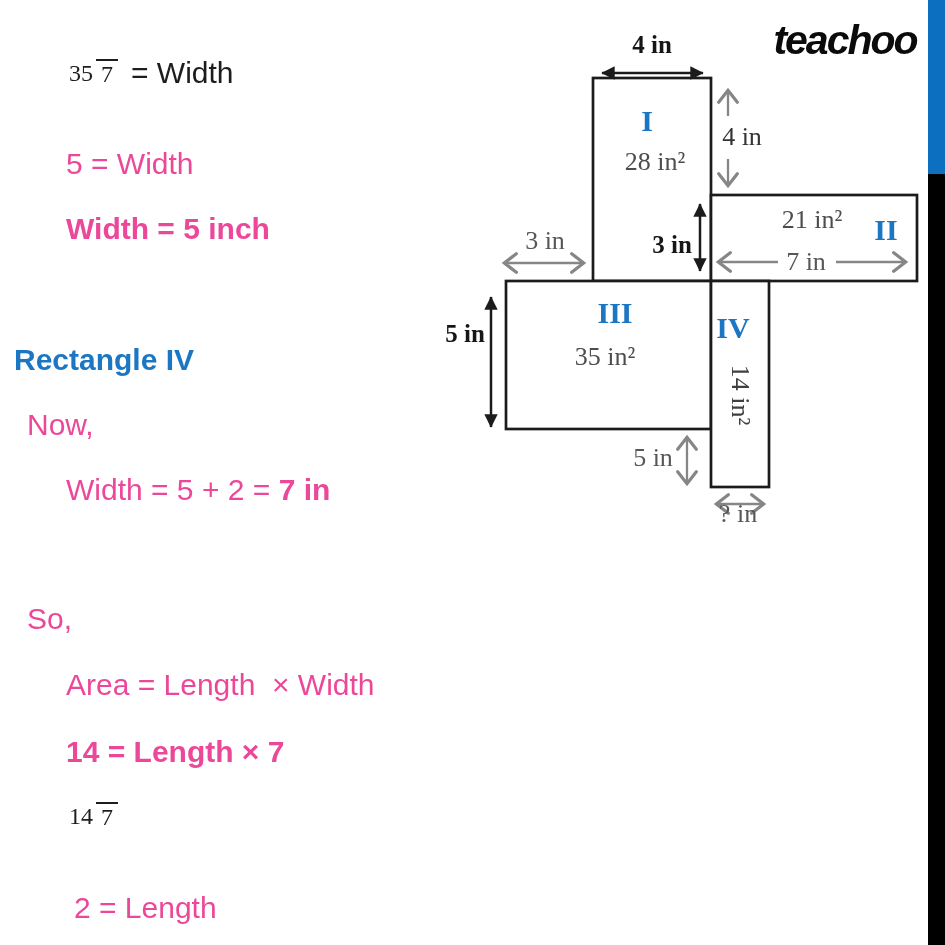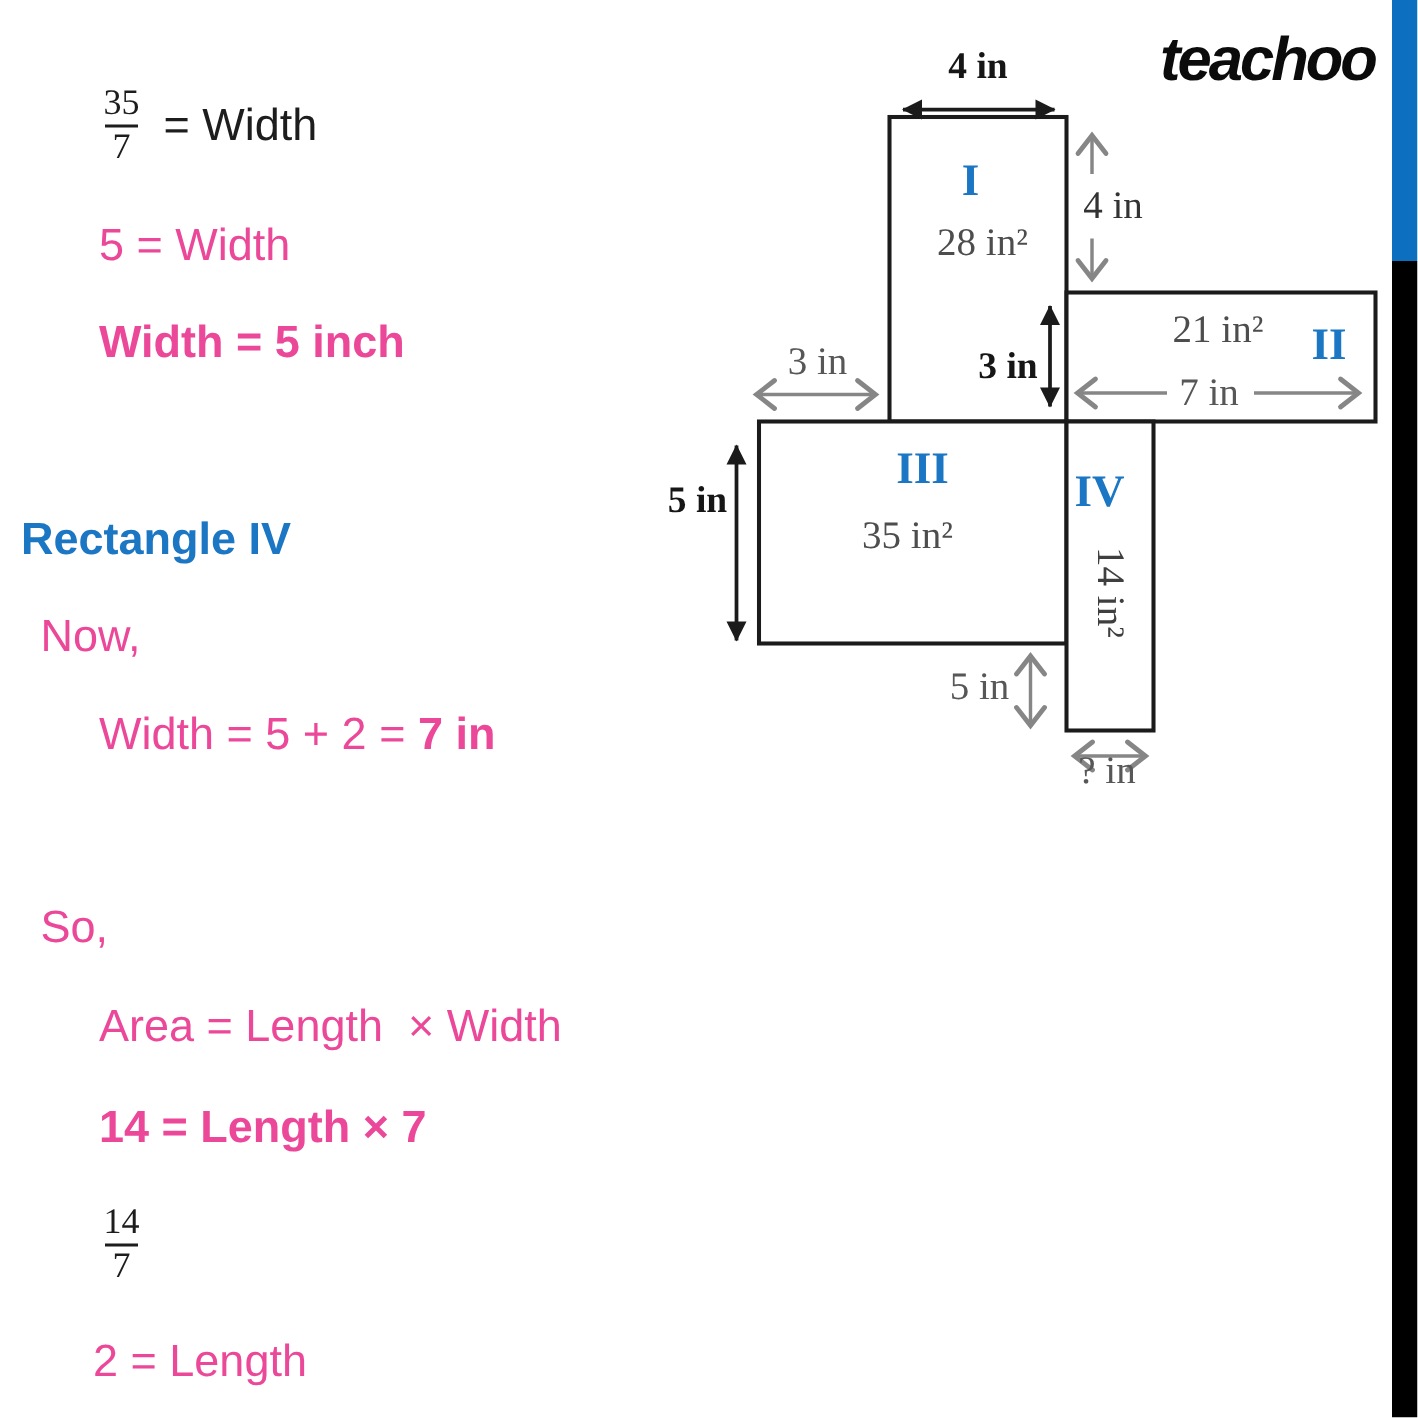--- a/index.html
+++ b/index.html
@@ -3,21 +3,21 @@
 <meta charset="utf-8">
 <style>
   html,body{margin:0;padding:0;background:#ffffff;}
   body{width:945px;height:945px;overflow:hidden;position:relative;
        font-family:"Liberation Sans",sans-serif;color:#1d1d1d;}
   
   .sol{position:absolute;font-size:30px;line-height:1.1;white-space:pre-wrap;color:#ec4899;}
   .sol.bold{font-weight:bold;}
   .heading{position:absolute;font-size:30px;font-weight:bold;color:#1b76c3;}
   .fracline{position:absolute;display:flex;align-items:center;gap:13px;}
-  .frac{display:inline-flex;flex-direction:column;align-items:center;
+  .frac{display:inline-flex;flex-direction:row;align-items:center;
         font-family:"Liberation Serif",serif;font-size:24px;line-height:1.12;color:#1d1d1d;}
   .frac .num{padding:0 3px;}
   .frac .den{border-top:2px solid #1d1d1d;padding:0 5px;}
   .fracline .rhs{font-size:30px;}
   .boldpart{font-weight:bold;}
   
   .dlab{position:absolute;transform:translate(-50%,-50%);
         font-family:"Liberation Serif",serif;font-size:26px;color:#575757;white-space:nowrap;}
   .dlab.dk{color:#161616;font-weight:bold;font-size:25px;}
   .dlab.semi{color:#333333;}
@@ -55,21 +55,21 @@
 <div class="sol" style="left:66px;top:668px">Area = Length  × Width</div>
 <div class="sol bold" style="left:66px;top:735px">14 = Length × 7</div>
 
 <div class="fracline" style="left:66px;top:802px">
   <span class="frac">
     <span class="num">14</span>
     <span class="den">7</span>
   </span>
 </div>
 
-<div class="sol" style="left:62px;top:891px">2 = Length</div>
+<div class="sol" style="left:74px;top:891px">2 = Length</div>
 
 <svg width="945" height="945" viewBox="0 0 945 945">
   <defs>
     <marker id="mB" markerUnits="userSpaceOnUse" markerWidth="24" markerHeight="16" viewBox="-11 -6 12 12" refX="-0.5" refY="0" orient="auto-start-reverse">
       <path d="M0,0 L-10,-5 L-10,5 Z" fill="#1b1b1b"></path>
     </marker>
     <marker id="mG" markerUnits="userSpaceOnUse" markerWidth="24" markerHeight="24" viewBox="-12 -9 15 18" refX="-0.5" refY="0" orient="auto-start-reverse">
       <path d="M-9,-7 L0,0 L-9,7" fill="none" stroke="#868686" stroke-width="2.4" stroke-linecap="round"></path>
     </marker>
   </defs>

